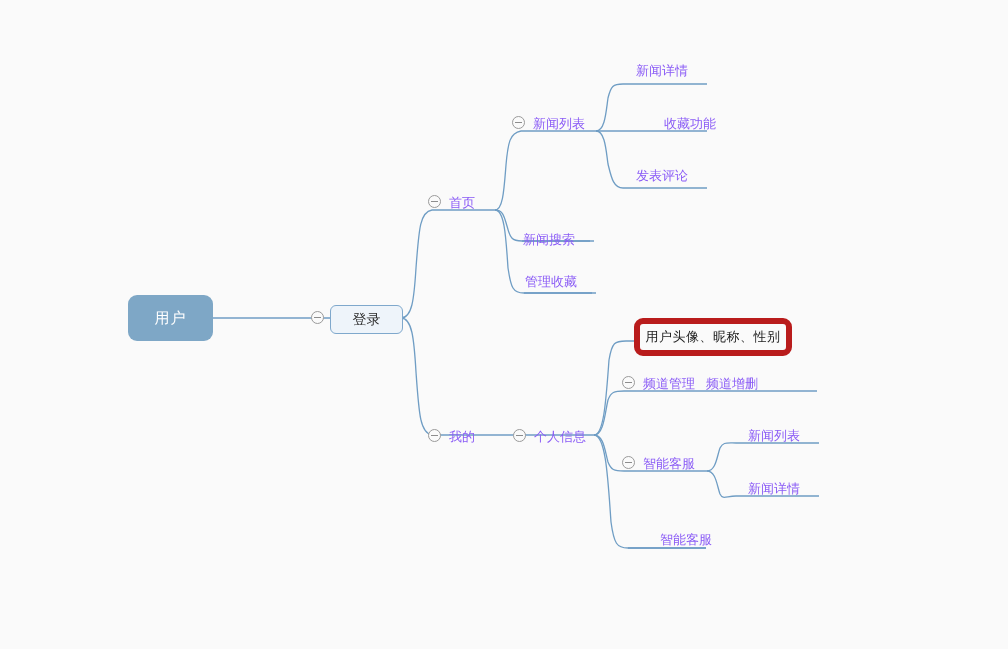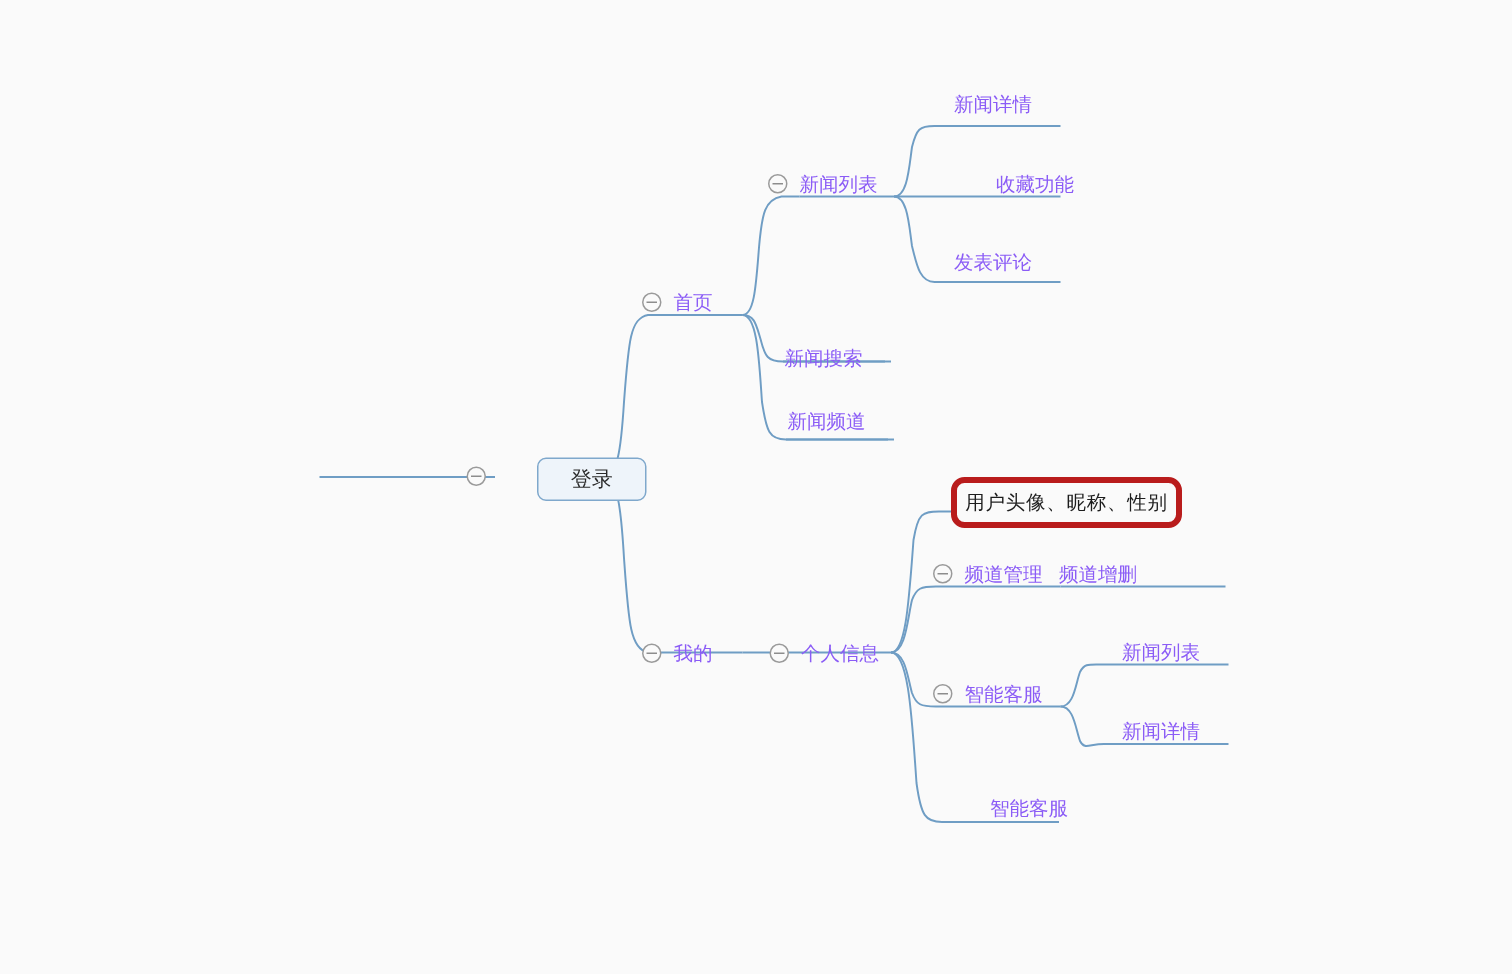--- a/index.html
+++ b/index.html
@@ -55,27 +55,26 @@
   .boxed-node {
     position: absolute;
     background: #eef4fa;
     border: 1px solid #7fa8cc;
     border-radius: 6px;
     font-size: 14px;
     color: #2b2b2b;
     display: flex;
     align-items: center;
     justify-content: center;
-    margin-left: 28px;
   }
   
   .selected-node {
     position: absolute;
     background: #fafafa;
-    border: 4px solid #b91c1c;
+    border: 6px solid #b91c1c;
     border-radius: 9px;
     font-size: 13px;
     color: #1d1d1d;
     display: flex;
     align-items: center;
     justify-content: center;
     letter-spacing: 0.5px;
   }
   
   .collapse-toggle {
@@ -152,20 +151,23 @@
 
       <path d="M 707 471 C 716 471 717 456 720 448 C 723 442 726 443 736 443 L 819 443"></path>
 
       <path d="M 707 471 C 716 471 717 486 720 494 C 723 500 726 496 736 496 L 819 496"></path>
 
       <path d="M 628 548 L 706 548"></path>
 
     </g>
   </svg>
 
+  <div class="root-node" style="left:128px; top:295px; width:85px; height:46px;">
+    <span class="node-label">用户</span>
+  </div>
 
   <div class="collapse-toggle" style="left:311px; top:311px;"></div>
   <div class="boxed-node" style="left:330px; top:305px; width:71px; height:27px;">
     <span class="node-label">登录</span>
   </div>
 
   <div class="collapse-toggle" style="left:428px; top:195px;"></div>
   <div class="node" style="left:449px; top:195px; height:14px;">
     <span class="node-label">首页</span>
   </div>
@@ -185,21 +187,21 @@
 
   <div class="node" style="left:636px; top:168px; height:14px;">
     <span class="node-label">发表评论</span>
   </div>
 
   <div class="node" style="left:523px; top:222px; height:14px;margin-top:10px;">
     <span class="node-label">新闻搜索</span>
   </div>
 
   <div class="node" style="left:525px; top:274px; height:14px;">
-    <span class="node-label">新闻频道</span>
+    <span class="node-label">管理收藏</span>
   </div>
 
   <div class="collapse-toggle" style="left:428px; top:429px;"></div>
   <div class="node" style="left:449px; top:429px; height:14px;">
     <span class="node-label">我的</span>
   </div>
 
   <div class="collapse-toggle" style="left:513px; top:429px;"></div>
   <div class="node" style="left:534px; top:429px; height:14px;">
     <span class="node-label">个人信息</span>

